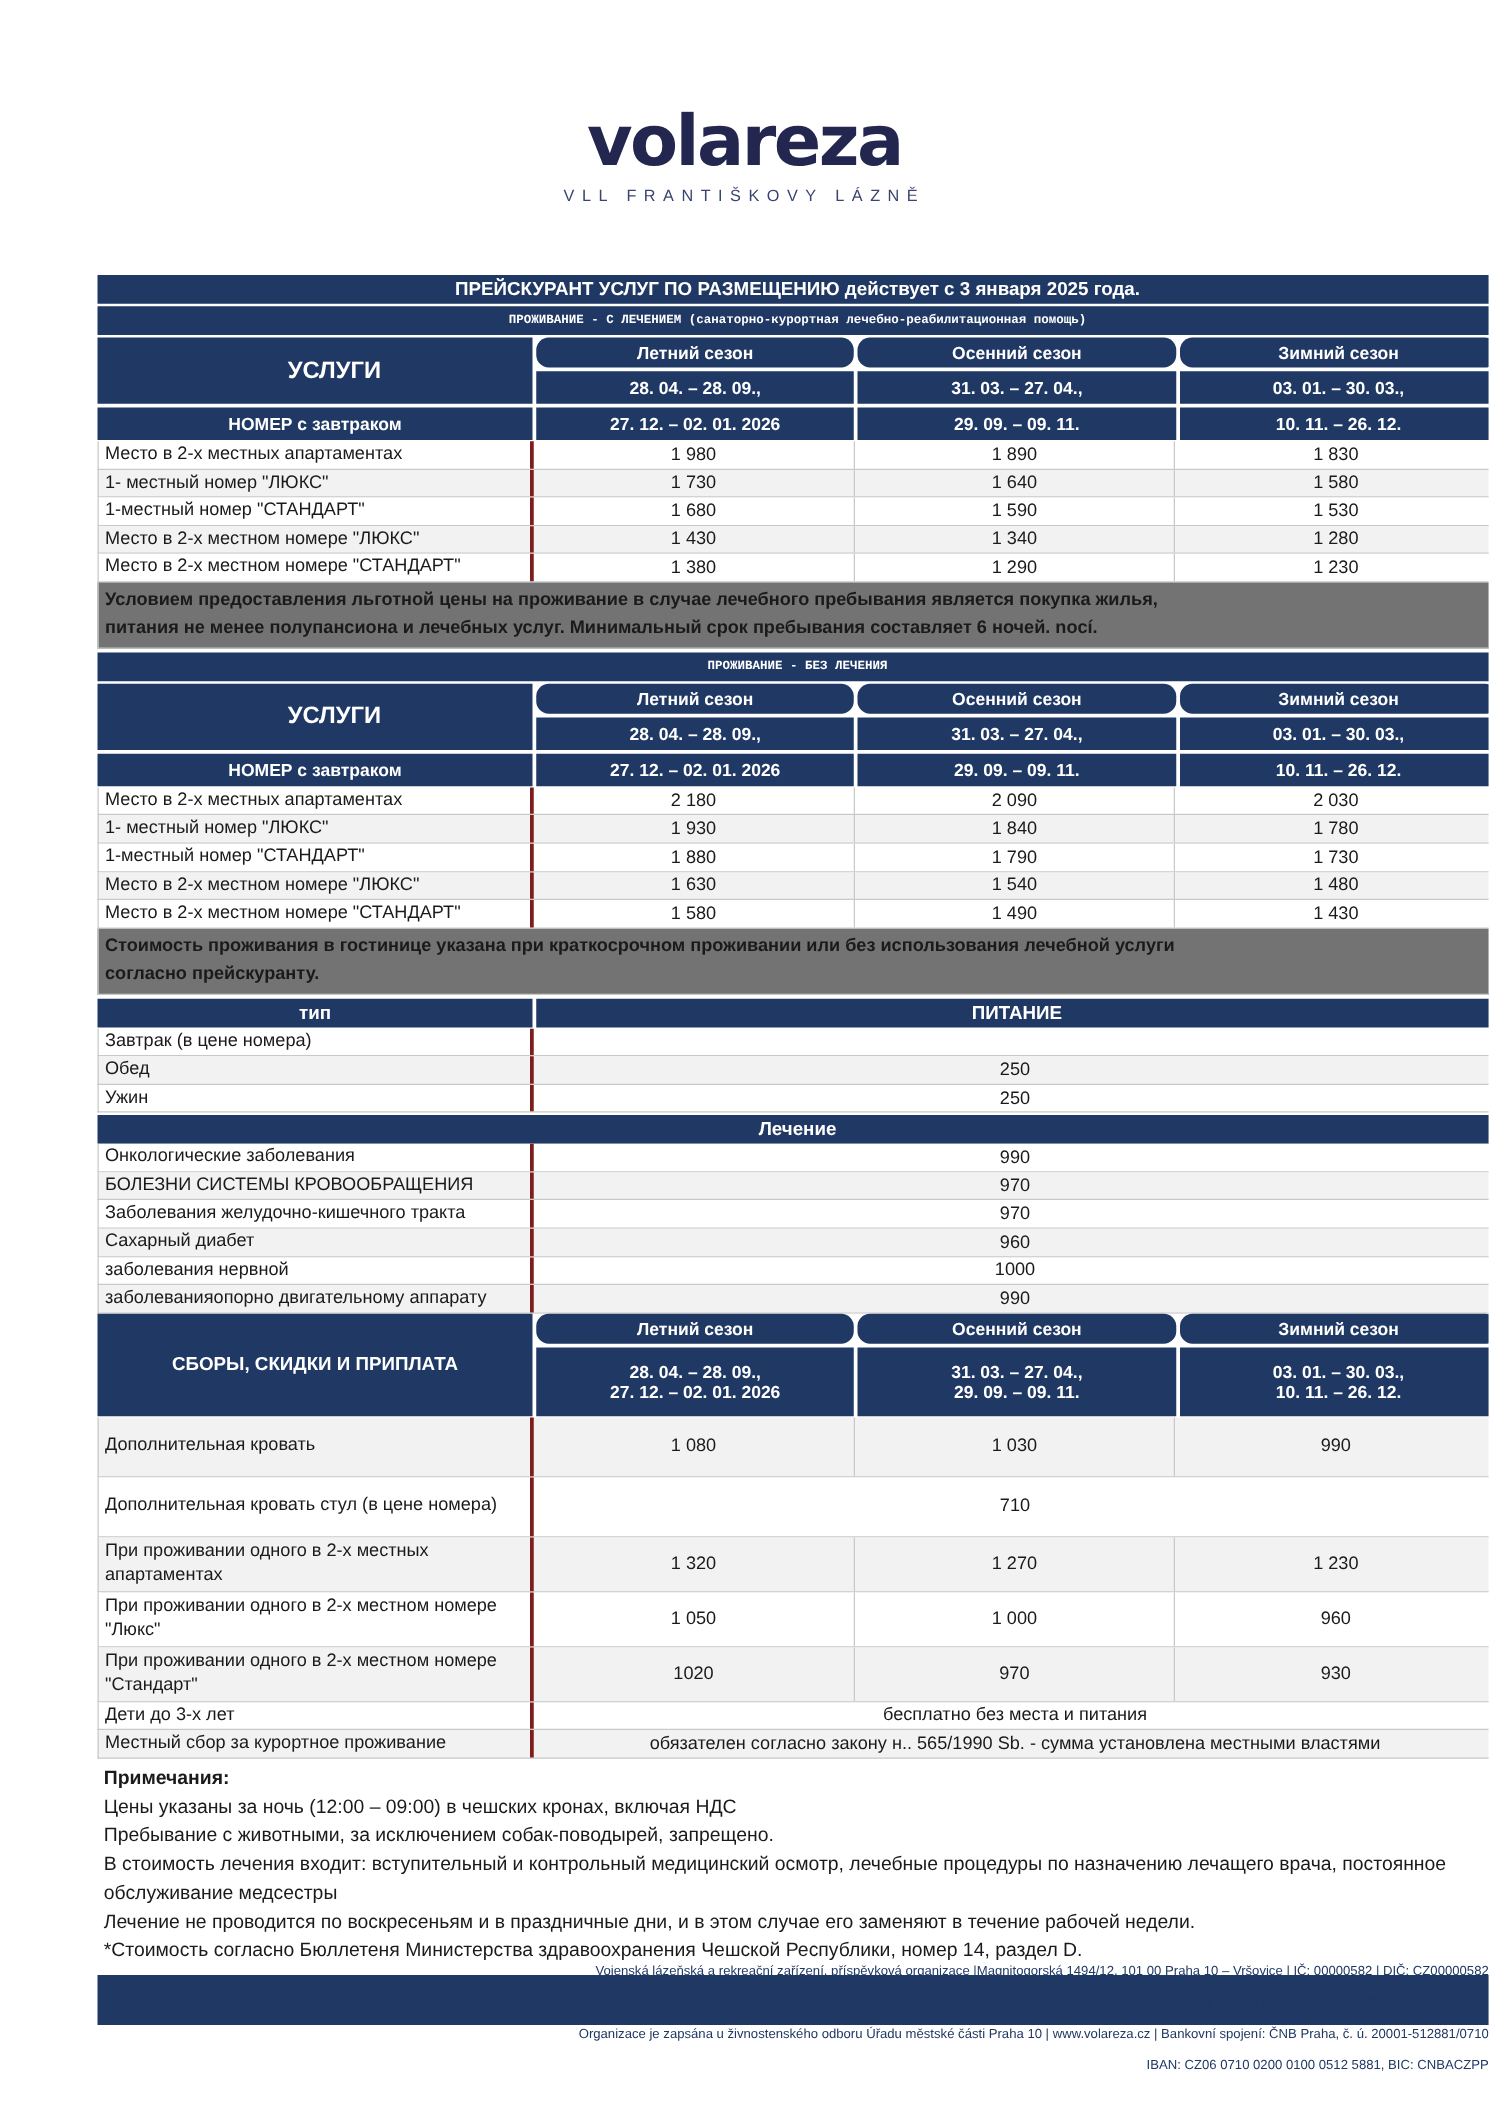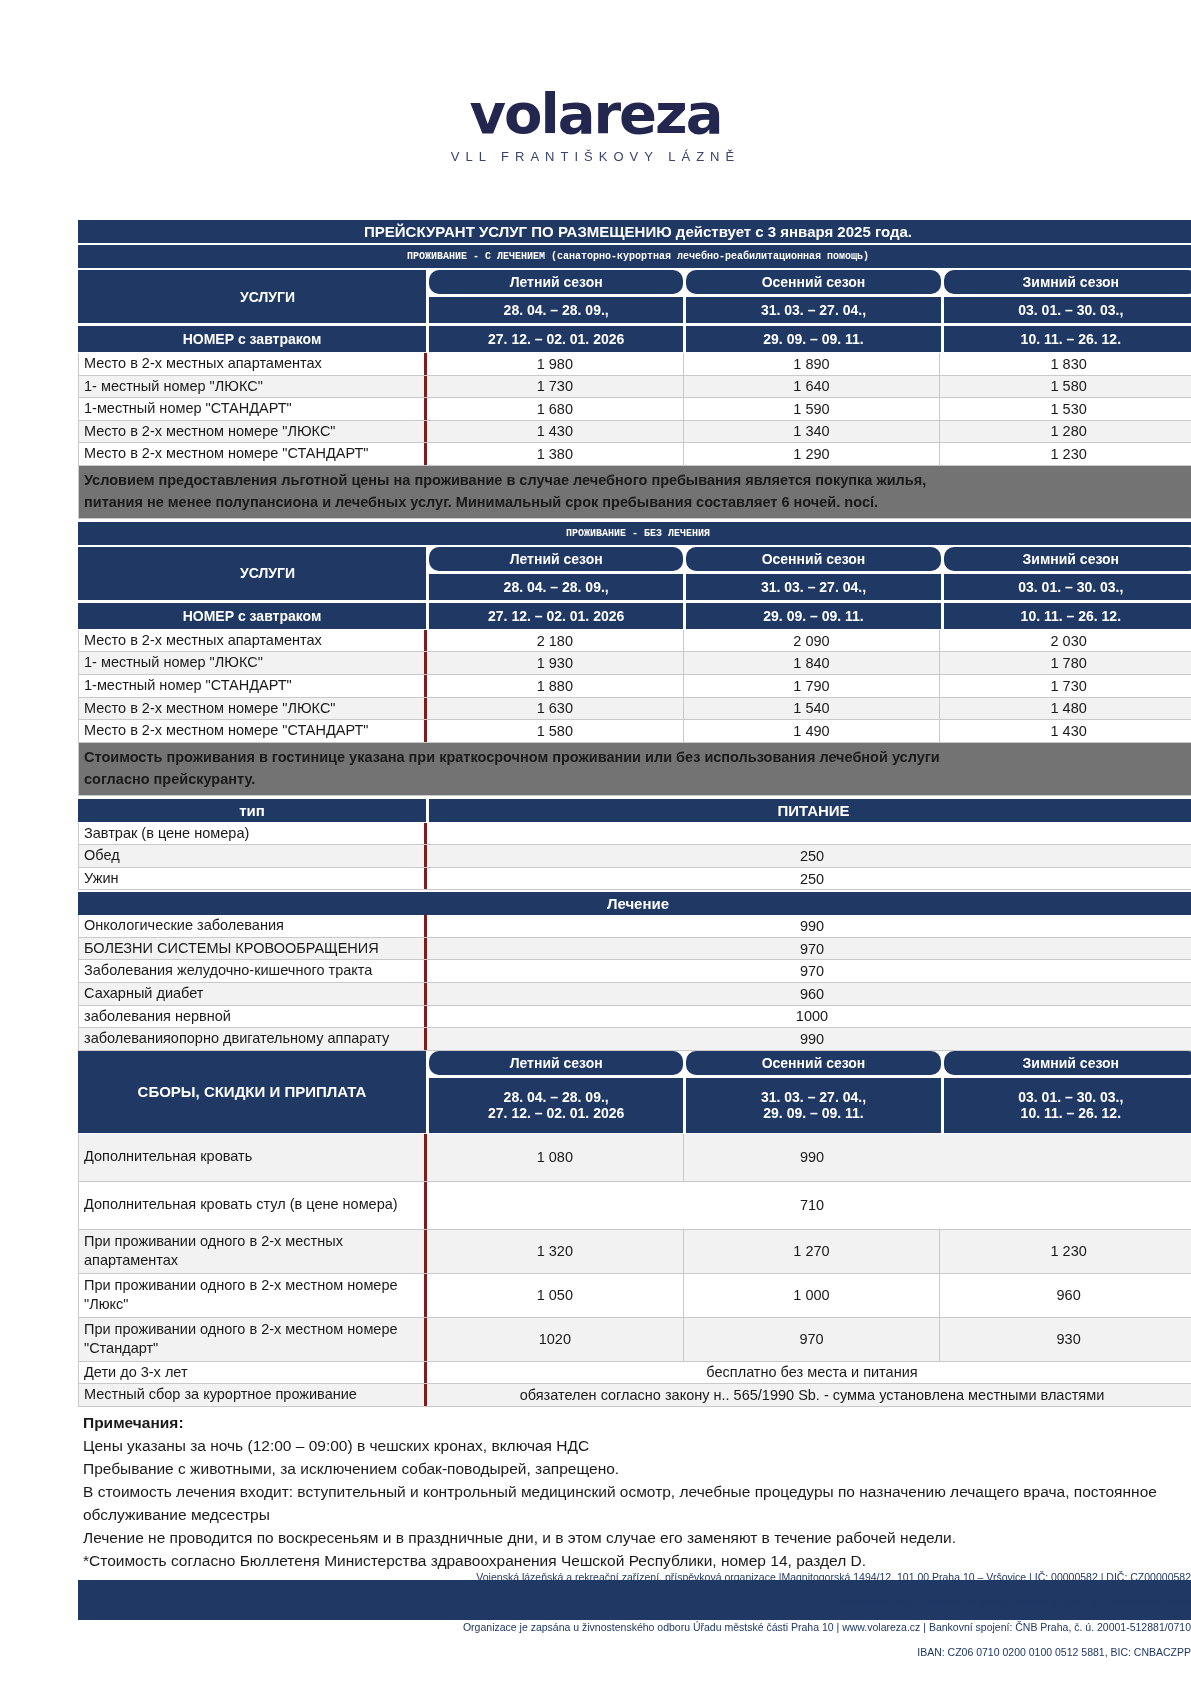--- a/index.html
+++ b/index.html
@@ -28,21 +28,21 @@
 
   
   .season-grid {
     display:grid; grid-template-columns:348px 1fr 1fr 1fr;
     grid-template-rows:24px 26px 26px; gap:3px; background:#ffffff; margin-bottom:1px;
   }
   .navy-cell {
     background:#1f3864; color:#ffffff; font-weight:bold; font-size:14px;
     display:flex; align-items:center; justify-content:center; text-align:center;
   }
-  .cell-services { grid-column:1; grid-row:1/3; font-size:14px;padding-left:31px; }
+  .cell-services { grid-column:1; grid-row:1/3; font-size:19px;padding-left:31px; }
   .cell-room    { grid-column:1; grid-row:3; }
   .cell-fees-label { grid-column:1; grid-row:1/4; font-size:15px; }
   .r1 { grid-row:1;border-radius:10px; } .r2 { grid-row:2; } .r3 { grid-row:3; } .r23 { grid-row:2/4; flex-direction:column; }
   .c2 { grid-column:2; } .c3 { grid-column:3; } .c4 { grid-column:4; }
 
   
   .rowgrid {
     display:grid; grid-template-columns:348px 1fr 1fr 1fr;
     border-left:1px solid #c9c9c9; border-right:1px solid #c9c9c9; border-bottom:1px solid #c9c9c9;
     min-height:22px; background:#ffffff; font-size:14.5px;
@@ -255,20 +255,21 @@
       </div>
       <div class="navy-cell c4 r23">
         <div>03. 01. – 30. 03.,</div>
         <div>10. 11. – 26. 12.</div>
       </div>
     </div>
 
     <div class="rowgrid tall gray">
       <div class="lbl">Дополнительная кровать</div>
       <div class="val">1 080</div>
+      <div class="val">1 030</div>
       <div class="val">990</div>
     </div>
     <div class="rowgrid tall">
       <div class="lbl">Дополнительная кровать стул  (в цене номера)</div>
       <div class="val merged">710</div>
     </div>
     <div class="rowgrid tall2 gray">
       <div class="lbl">При проживании одного в 2-х местных апартаментах</div>
       <div class="val">1 320</div>
       <div class="val">1 270</div>

